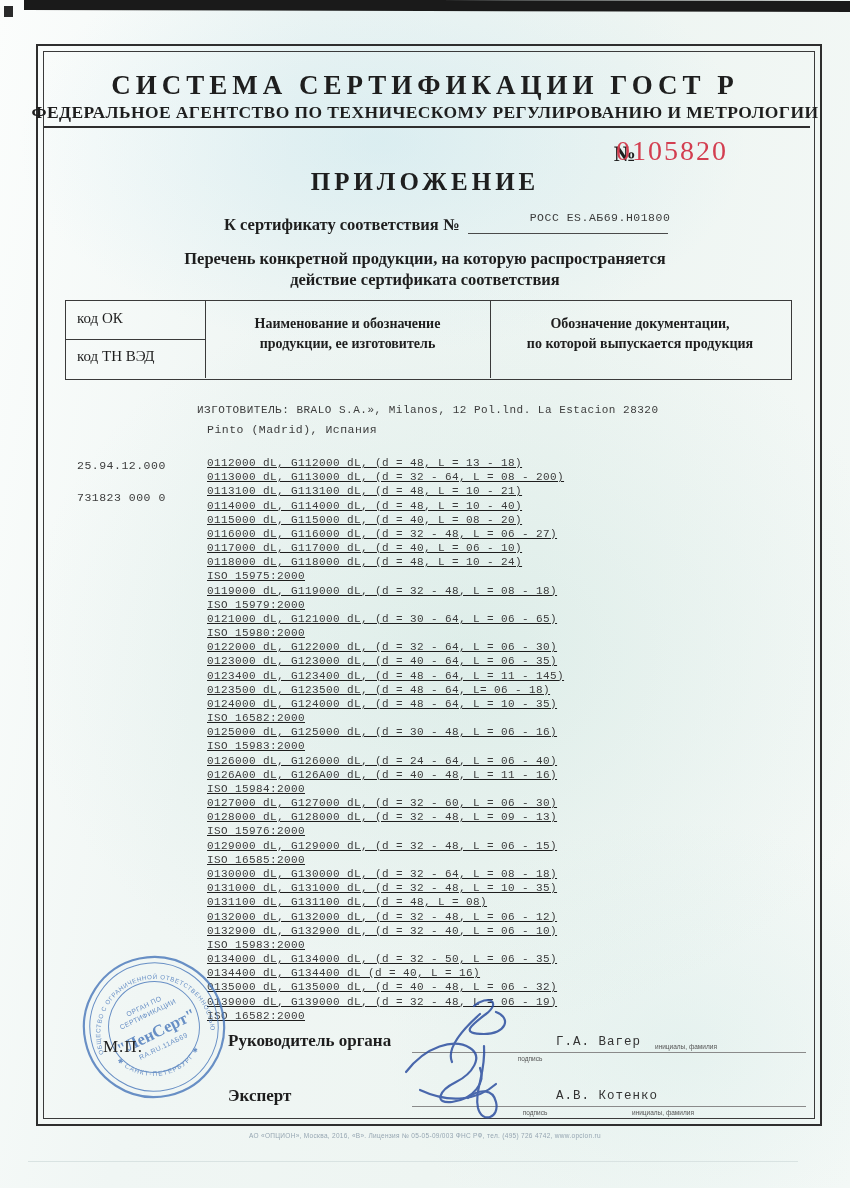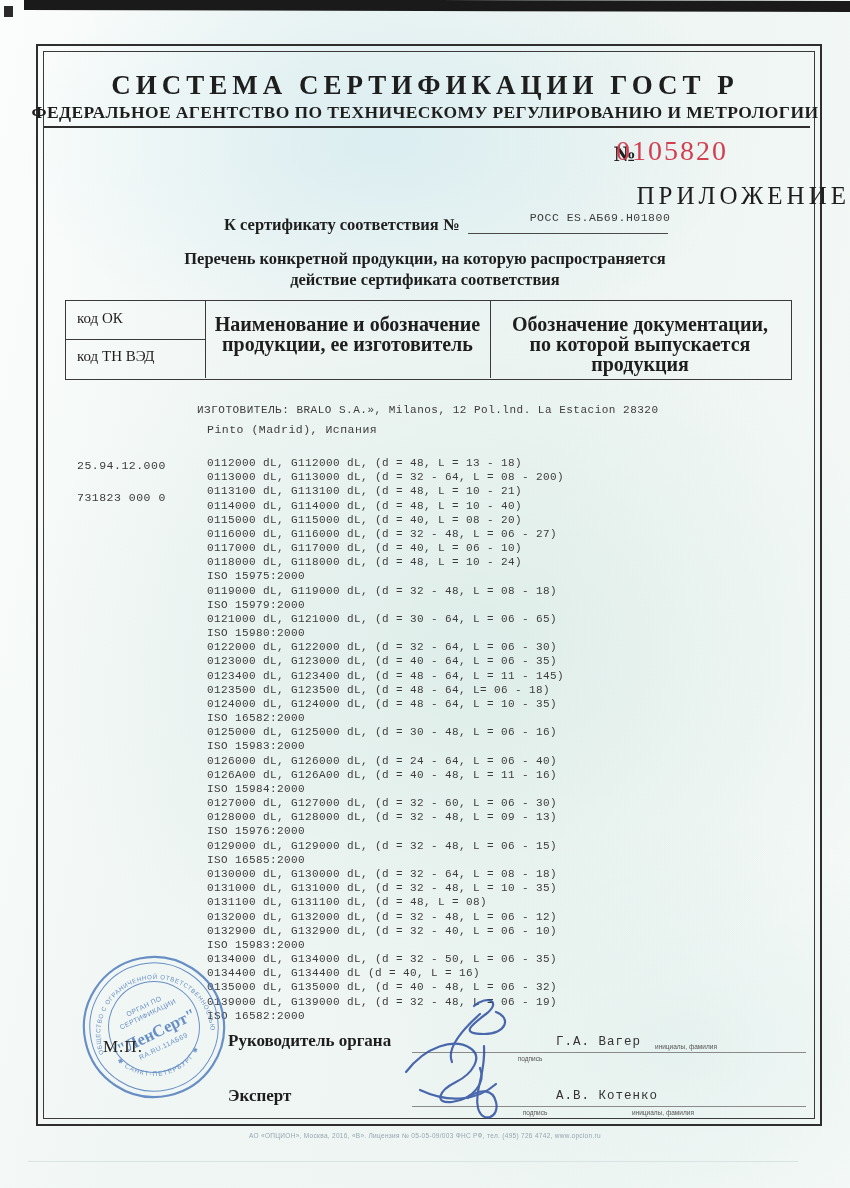--- a/index.html
+++ b/index.html
@@ -16,42 +16,42 @@
   .ctr{left:0;right:0;text-align:center;}
   .scan-bar{left:24px;top:0;width:826px;height:11px;background:#1a1a1a;transform:rotate(.15deg);}
   .scan-nick{left:4px;top:6px;width:9px;height:11px;background:#2a2a2a;}
   .frame-outer{left:36px;top:44px;width:782px;height:1078px;border:2.5px solid #2e2e2e;}
   .frame-inner{position:absolute;left:5px;top:5px;right:5px;bottom:5px;border:1.2px solid #3a3a3a;}
   .sys-title{top:70px;font-size:27px;font-weight:bold;letter-spacing:5px;}
   .agency{top:102px;font-size:17.5px;font-weight:bold;letter-spacing:.4px;}
   .hdr-rule{left:44px;top:126px;width:766px;height:2.4px;background:#2e2e2e;}
   .no-sign{left:614px;top:141px;font-size:22px;font-weight:bold;}
   .no-digits{left:616px;top:135px;font-size:28px;font-family:Liberation Serif, serif;letter-spacing:2px;color:#d33e50;}
-  .doc-title{top:182px;font-size:25px;font-weight:normal;letter-spacing:4px;text-align:right;}
+  .doc-title{top:168px;font-size:25px;font-weight:bold;letter-spacing:4px;}
   .certref-label{left:224px;top:215px;font-size:16.5px;font-weight:bold;}
   .certref-value{left:500px;top:211px;width:200px;text-align:center;font-family:"Liberation Mono",monospace;font-size:11.5px;letter-spacing:.5px;color:#3c3c3c;}
   .certref-line{left:468px;top:233px;width:200px;height:1.2px;background:#4a4a4a;}
   .subtitle1{top:249px;font-size:16.5px;font-weight:bold;}
   .subtitle2{top:270px;font-size:16.5px;font-weight:bold;}
   .tbl-box{left:65px;top:300px;width:725px;height:78px;border:1.4px solid #3a3a3a;}
   .tbl-v1{left:205px;top:300px;width:1.2px;height:78px;background:#3a3a3a;}
   .tbl-v2{left:490px;top:300px;width:1.2px;height:78px;background:#3a3a3a;}
   .tbl-h{left:65px;top:339px;width:140px;height:1.2px;background:#3a3a3a;}
   .cell-label{font-size:15px;}
   .kod-ok{left:77px;top:310px;}
   .kod-tnved{left:77px;top:348px;}
-  .col-head{font-size:20px;font-weight:bold;text-align:center;white-space:pre-line;line-height:20px;}
+  .col-head{font-size:14px;font-weight:bold;text-align:center;white-space:pre-line;line-height:20px;}
   .col-product{left:207px;top:314px;width:281px;}
   .col-docs{left:492px;top:314px;width:296px;}
   .mono{font-family:"Liberation Mono",monospace;color:#3c3c3c;}
   .mfr1{left:197px;top:404px;font-size:11px;letter-spacing:.5px;}
   .mfr2{left:207px;top:423px;font-size:11.5px;letter-spacing:.5px;}
   .code-ok{left:77px;top:459px;font-size:11.5px;letter-spacing:.5px;}
   .code-tnved{left:77px;top:491px;font-size:11.5px;letter-spacing:.5px;}
-  .products{left:207px;top:456px;width:560px;}
+  .products{left:207px;top:456px;width:560px;text-decoration:underline;}
   .product-line{font-family:"Liberation Mono",monospace;color:#3c3c3c;font-size:11px;letter-spacing:.4px;height:14.18px;line-height:14.18px;white-space:nowrap;}
   .stamp{left:80px;top:953px;width:148px;height:148px;transform:rotate(-12deg);opacity:.82;}
   .mp-label{left:103px;top:1037px;font-size:17px;letter-spacing:1px;color:#222;}
   .sig-role{font-size:17px;font-weight:bold;}
   .role1{left:228px;top:1031px;}
   .role2{left:228px;top:1086px;}
   .sig-line{height:1px;background:#8a8a8a;}
   .sigline1{left:412px;top:1052px;width:238px;}
   .sigline2{left:412px;top:1106px;width:238px;}
   .nameline1{left:548px;top:1052px;width:258px;}

